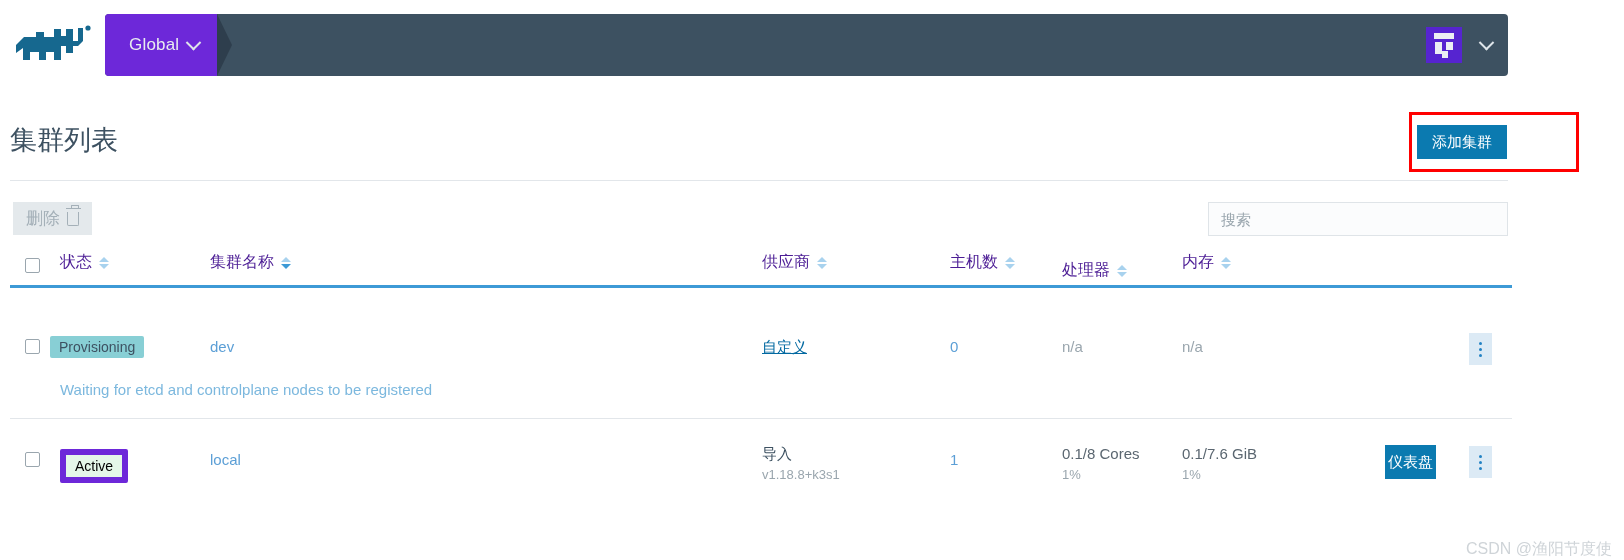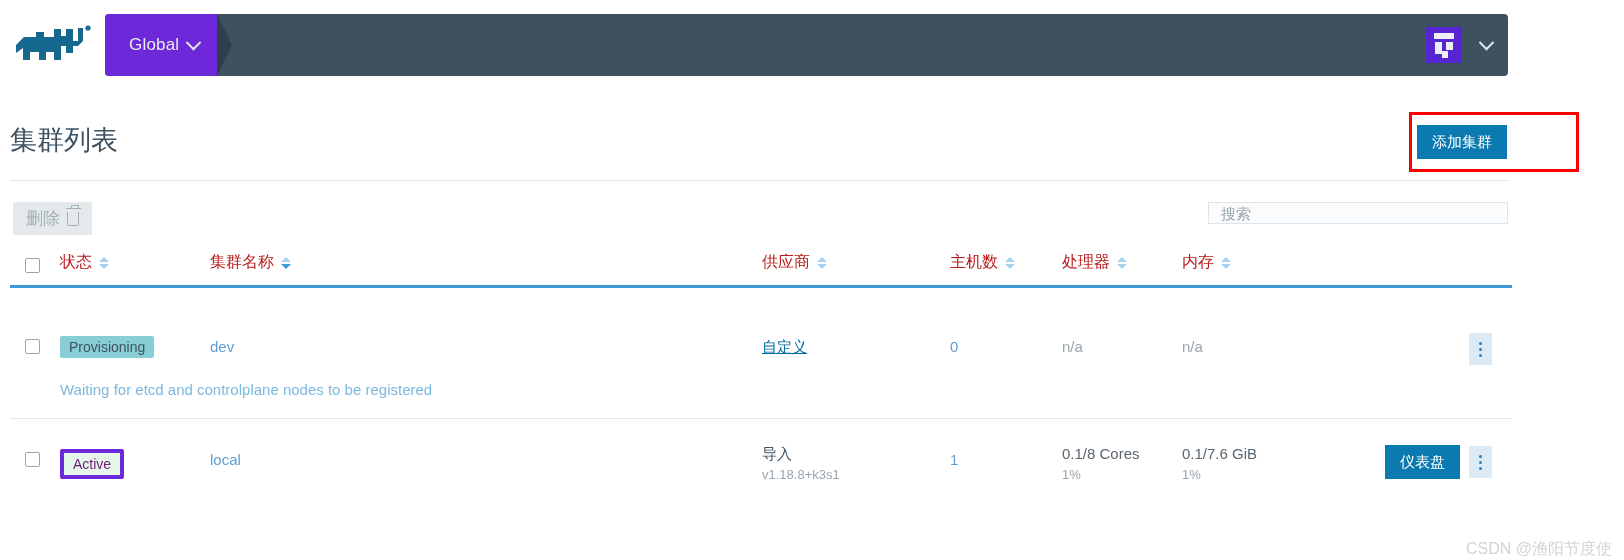--- a/index.html
+++ b/index.html
@@ -158,21 +158,21 @@
     position: absolute;
     left: 3px; top: -7px;
     width: 6px; height: 2.6px;
     border: 1.5px solid #a4b0b8;
     border-bottom: none;
     border-radius: 1px 1px 0 0;
   }
   .search-box {
     position: absolute;
     left: 1208px; top: 202px;
-    width: 300px; height: 22px;
+    width: 300px; height: 34px;
     border: 1px solid #dfe4e8;
     background: #fbfcfd;
     font-size: 15px;
     color: #6b7780;
     padding: 0 12px;
     font-family: "Liberation Sans", "DejaVu Sans", sans-serif;
     outline: none;
   }
   .search-box::placeholder { color: #9aa6ae; }
 
@@ -186,21 +186,21 @@
     position: relative;
     height: 38px;
     border-bottom: 3px solid #3d9ad6;
   }
   .hcell {
     position: absolute;
     top: 2px;
     display: flex;
     align-items: center;
     gap: 7px;
-    color: #b91c1c;
+    color: #4c1d95;
     font-size: 16px;
     cursor: pointer;
     white-space: nowrap;
   }
   .sortarrows {
     display: inline-flex;
     flex-direction: column;
     gap: 2px;
     flex: none;
   }
@@ -242,21 +242,21 @@
   }
   .linktext { color: #5c9fd6; cursor: pointer; }
   .badge {
     display: inline-block;
     font-size: 14px;
     padding: 3px 9px;
     border-radius: 2px;
     white-space: nowrap;
   }
   .badge-prov { background: #88cfd5; color: #3d5161; }
-  .badge-active { background: #e4f7e9; border: 4px solid #6d28d9; color: #701a75; }
+  .badge-active { background: #e4f7e9; border: 6px solid #6d28d9; color: #000000; }
   .msg {
     position: absolute;
     font-size: 15px;
     color: #7cb8de;
     white-space: nowrap;
   }
   .kebab {
     position: absolute;
     width: 23px; height: 32px;
     background: #dceaf5;
@@ -269,21 +269,21 @@
   }
   .kebab i {
     width: 3px; height: 3px;
     background: #2282c4;
     border-radius: 50%;
     display: block;
   }
   .btn-dash {
     position: absolute;
     height: 34px;
-    padding: 0 15px;
+    padding: 0 3px;
     background: #0b7ab0;
     color: #fff;
     border: none;
     font-size: 15px;
     font-family: "Liberation Sans", "DejaVu Sans", sans-serif;
     cursor: pointer;
     line-height: 34px;
   }
 
   .watermark {
@@ -362,40 +362,40 @@
     </div>
 
     <div class="hcell" style="left:940px;">
       <span>主机数</span>
       <span class="sortarrows">
           <i class="ar-up"></i>
           <i class="ar-dn"></i>
         </span>
     </div>
 
-    <div class="hcell" style="left:1052px;">
+    <div class="hcell" style="left:1052px;margin-top:8px;">
       <span>处理器</span>
       <span class="sortarrows">
           <i class="ar-up"></i>
           <i class="ar-dn"></i>
         </span>
     </div>
 
     <div class="hcell" style="left:1172px;">
       <span>内存</span>
       <span class="sortarrows">
           <i class="ar-up"></i>
           <i class="ar-dn"></i>
         </span>
     </div>
   </div>
 
   <div class="trow" style="height:85px;">
     <span class="chkbox" style="position:absolute;left:15px;top:51px;"></span>
-    <span class="badge badge-prov" style="position:absolute;left:50px;top:48px;">Provisioning</span>
+    <span class="badge badge-prov" style="position:absolute;left:40px;top:48px;">Provisioning</span>
     <span class="cell linktext" style="left:200px;top:50px;">dev</span>
     <span class="cell" style="left:752px;top:50px;color:#0369a1;text-decoration:underline;">自定义</span>
     <span class="cell linktext" style="left:940px;top:50px;">0</span>
     <span class="cell" style="left:1052px;top:50px;color:#9aa6ae;">n/a</span>
     <span class="cell" style="left:1172px;top:50px;color:#9aa6ae;">n/a</span>
     <span class="msg" style="left:50px;top:93px;">Waiting for etcd and controlplane nodes to be registered</span>
     <span class="kebab" style="left:1459px;top:45px;">
         <i></i>
         <i></i>
         <i></i>

